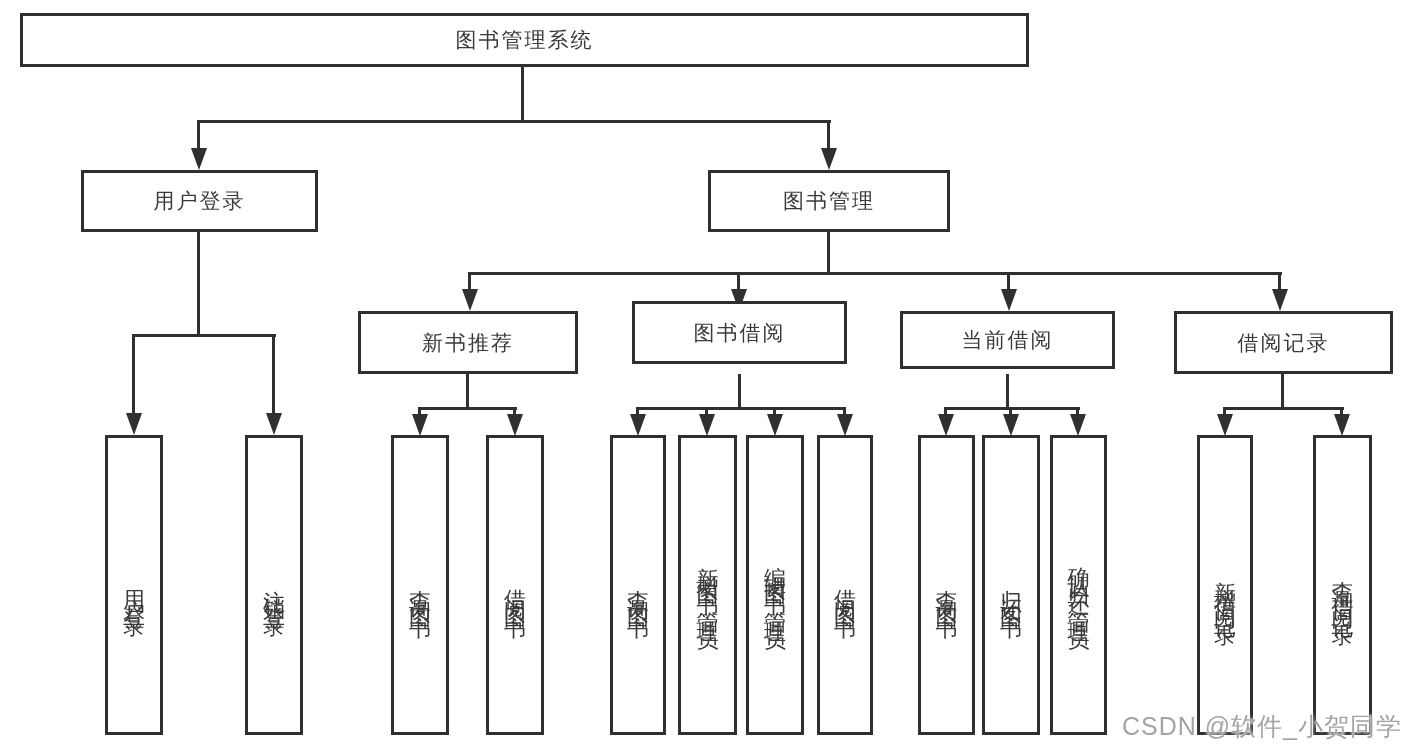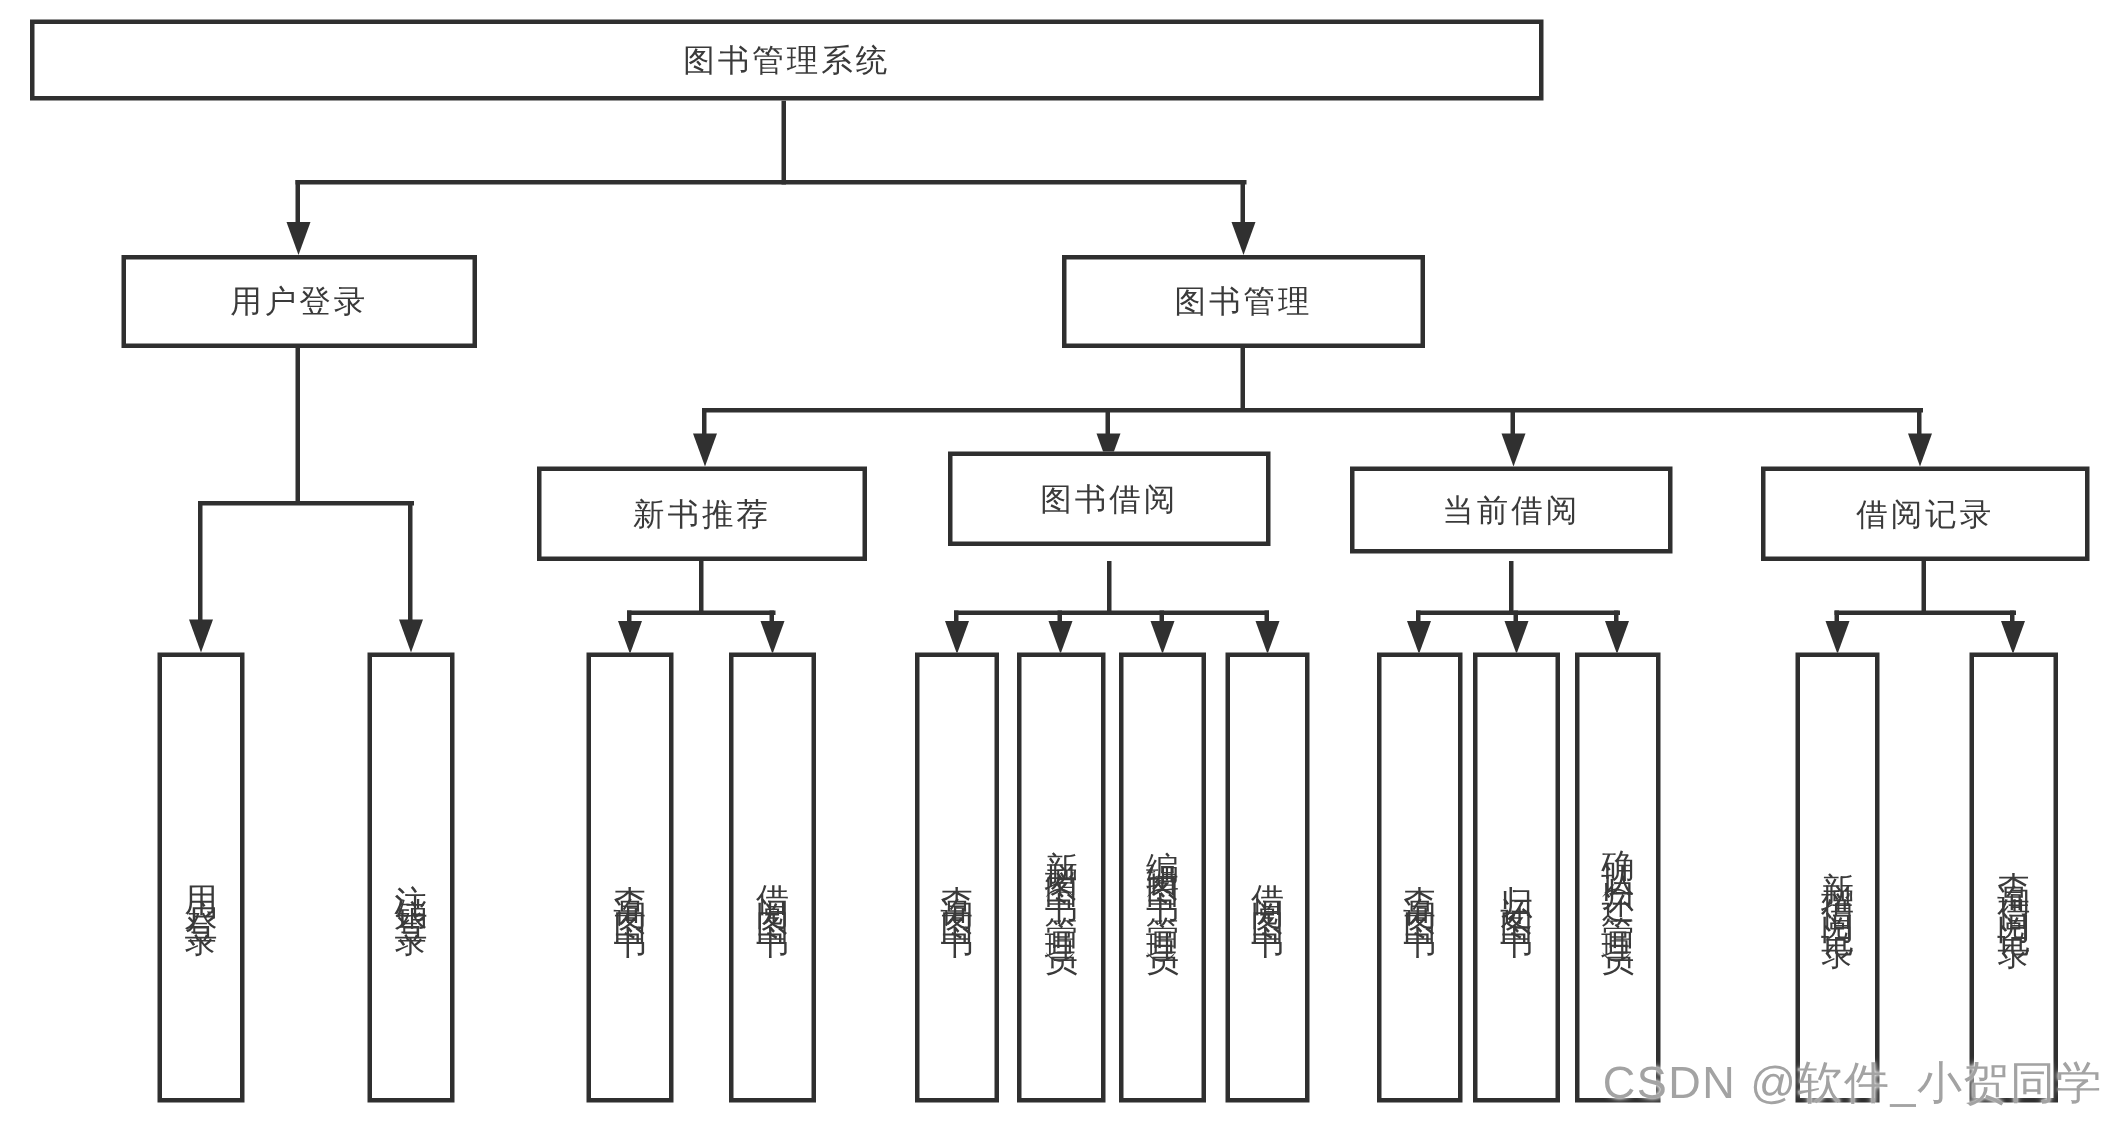--- a/index.html
+++ b/index.html
@@ -21,21 +21,21 @@
   }
   .vl{position:absolute;width:3px;background:#303030;z-index:1;}
   .hl{position:absolute;height:3px;background:#303030;z-index:1;}
   .ah{
     position:absolute;width:0;height:0;z-index:1;
     border-left:8px solid transparent;border-right:8px solid transparent;
     border-top:22px solid #303030;
   }
   .watermark{
     position:absolute;right:3px;bottom:4px;z-index:3;
-    font-size:30px;color:#a3a3a3;letter-spacing:1px;
+    font-size:25px;color:#a3a3a3;letter-spacing:1px;
     text-shadow:0 0 2px #ffffff,0 0 4px #ffffff;white-space:nowrap;
   }
 </style>
 </head>
 <body>
 
 <div id="stage">
 
   <div class="box" style="left:20px;top:13px;width:1009px;height:54px">
     <span class="hlabel">图书管理系统</span>

